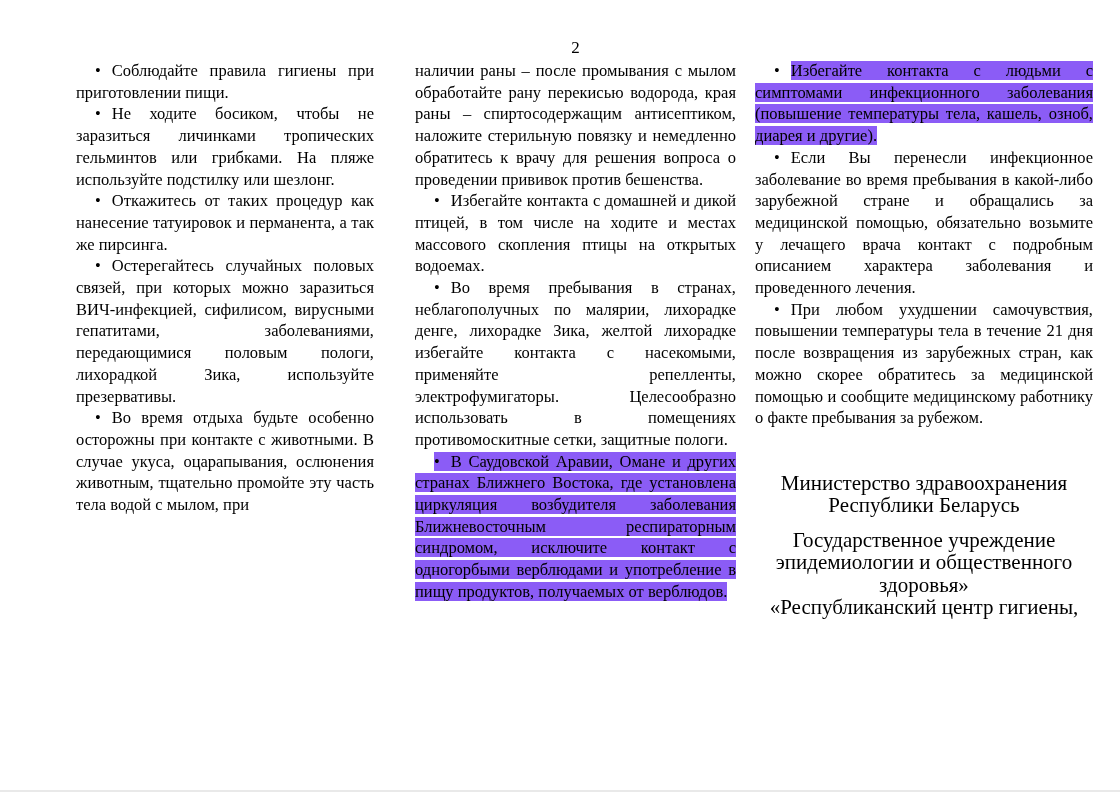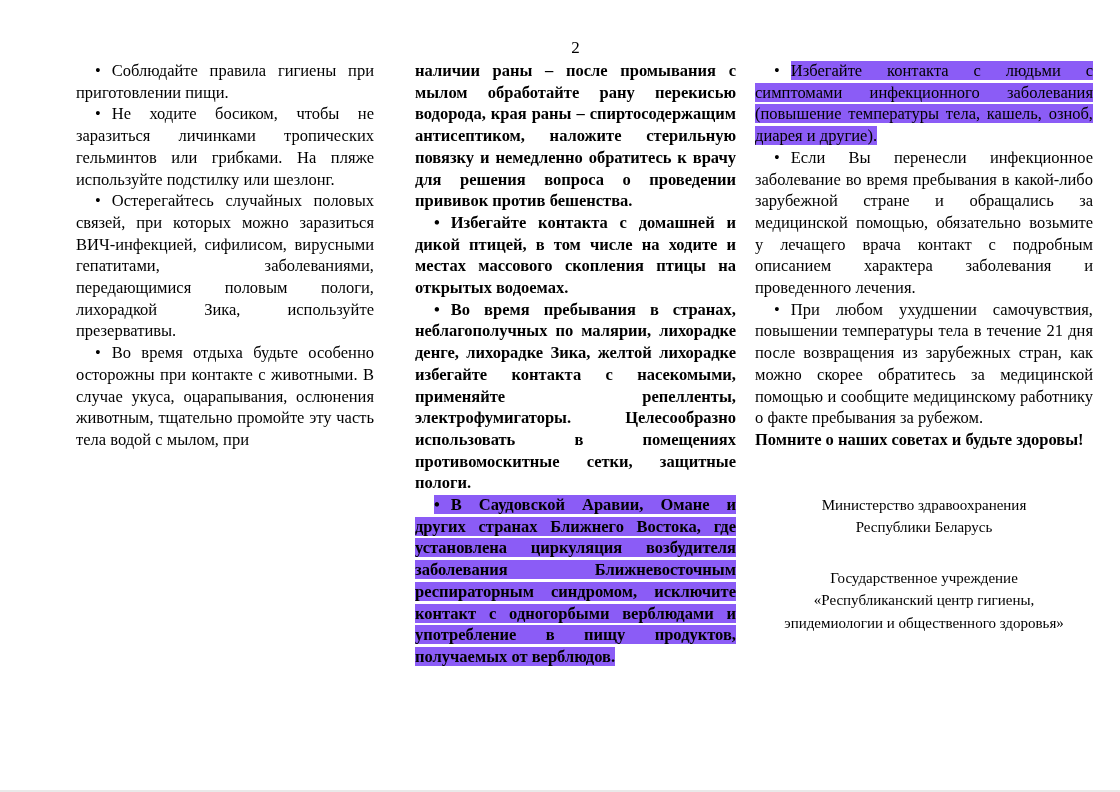--- a/index.html
+++ b/index.html
@@ -14,67 +14,67 @@
   .pagenum {
     position:absolute; top:38px; left:415px; width:321px;
     text-align:center; font-size:17px; line-height:20px;
   }
   .col {
     position:absolute; top:60px;
     text-align:justify;
     font-size:16.5px; line-height:21.7px;
   }
   .col1 { left:76px;  width:298px; }
-  .col2 { left:415px; width:321px;font-weight:bold; }
+  .col2 { left:415px; width:321px; }
   .col3 { left:755px; width:338px; }
   p.para { margin:0; padding:0; }
   p.indent { text-indent:19px; }
   .gap { display:inline-block; width:11px; }
   .hl { background:#8b5cf6; }
   p.boldp { font-weight:bold; }
-  .footer-block { text-align:center; font-size:15px; line-height:22.5px; text-indent:0; }
+  .footer-block { text-align:center; font-size:21px; line-height:22.5px; text-indent:0; }
   .fb1 { margin-top:43px; }
-  .fb2 { margin-top:28px;text-align:center; }
+  .fb2 { margin-top:12px;text-align:center; }
   .page-edge {
     position:absolute; left:0; right:0; bottom:0; height:0;
     border-bottom:2px solid #e9e9e9;
   }
 </style>
 </head>
 <body>
 
 <div class="page">
 
   <div class="pagenum">2</div>
 
   <div class="col col1">
     <p class="para indent"><span>•</span><span class="gap"></span><span>Соблюдайте правила гигиены при приготовлении пищи.</span></p>
     <p class="para indent"><span>•</span><span class="gap"></span><span>Не ходите босиком, чтобы не заразиться личинками тропических гельминтов или грибками. На пляже используйте подстилку или шезлонг.</span></p>
+    <p class="para indent"><span>•</span><span class="gap"></span><span>Откажитесь от таких процедур как нанесение татуировок и перманента, а так же пирсинга.</span></p>
     <p class="para indent"><span>•</span><span class="gap"></span><span>Остерегайтесь случайных половых связей, при которых можно заразиться ВИЧ-инфекцией, сифилисом, вирусными гепатитами, заболеваниями, передающимися половым пологи, лихорадкой Зика, используйте презервативы.</span></p>
     <p class="para indent"><span>•</span><span class="gap"></span><span>Во время отдыха будьте особенно осторожны при контакте с животными. В случае укуса, оцарапывания, ослюнения животным, тщательно промойте эту часть тела водой с мылом, при</span></p>
   </div>
 
   <div class="col col2">
     <p class="para"><span>наличии раны – после промывания с мылом обработайте рану перекисью водорода, края раны – спиртосодержащим антисептиком, наложите стерильную повязку и немедленно обратитесь к врачу для решения вопроса о проведении прививок против бешенства.</span></p>
     <p class="para indent"><span>•</span><span class="gap"></span><span>Избегайте контакта с домашней и дикой птицей, в том числе на ходите и местах массового скопления птицы на открытых водоемах.</span></p>
     <p class="para indent"><span>•</span><span class="gap"></span><span>Во время пребывания в странах, неблагополучных по малярии, лихорадке денге, лихорадке Зика, желтой лихорадке избегайте контакта с насекомыми, применяйте репелленты, электрофумигаторы. Целесообразно использовать в помещениях противомоскитные сетки, защитные пологи.</span></p>
     <p class="para indent"><span class="hl"><span>•</span><span class="gap"></span><span>В Саудовской Аравии, Омане и других странах Ближнего Востока, где установлена циркуляция возбудителя заболевания Ближневосточным респираторным синдромом, исключите контакт с одногорбыми верблюдами и употребление в пищу продуктов, получаемых от верблюдов.</span></span></p>
   </div>
 
   <div class="col col3">
     <p class="para indent"><span>•</span><span class="gap"></span><span class="hl">Избегайте контакта с людьми с симптомами инфекционного заболевания (повышение температуры тела, кашель, озноб, диарея и другие).</span></p>
     <p class="para indent"><span>•</span><span class="gap"></span><span>Если Вы перенесли инфекционное заболевание во время пребывания в какой-либо зарубежной стране и обращались за медицинской помощью, обязательно возьмите у лечащего врача контакт с подробным описанием характера заболевания и проведенного лечения.</span></p>
     <p class="para indent"><span>•</span><span class="gap"></span><span>При любом ухудшении самочувствия, повышении температуры тела в течение 21 дня после возвращения из зарубежных стран, как можно скорее обратитесь за медицинской помощью и сообщите медицинскому работнику о факте пребывания за рубежом.</span></p>
-    <p class="para boldp"><span>Помните о наших советах и будьте здоровы!</span></p>
 
     <div class="footer-block fb1">
       <div>Министерство здравоохранения</div>
       <div>Республики Беларусь</div>
     </div>
     <div class="footer-block fb2">
       <div>Государственное учреждение</div>
+      <div>эпидемиологии и общественного здоровья»</div>
       <div>«Республиканский центр гигиены,</div>
-      <div>эпидемиологии и общественного здоровья»</div>
     </div>
   </div>
 
   <div class="page-edge"></div>
 </div>
 
 </body></html>

